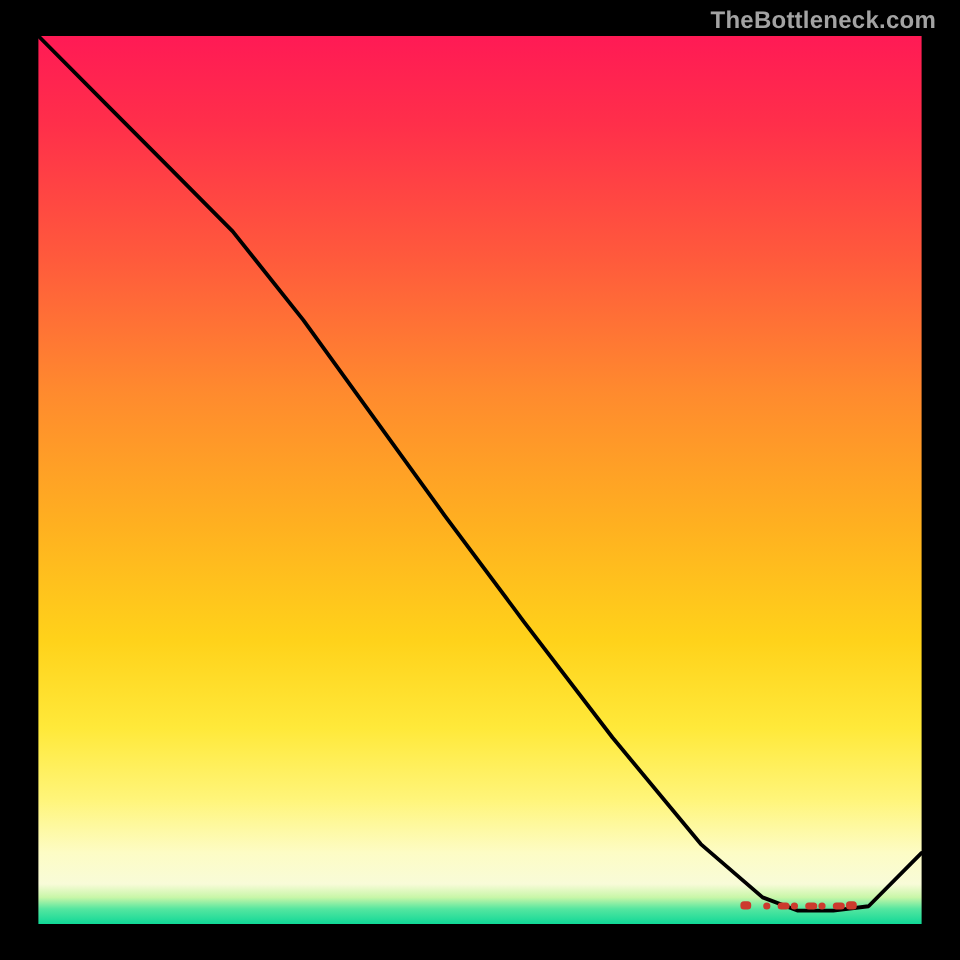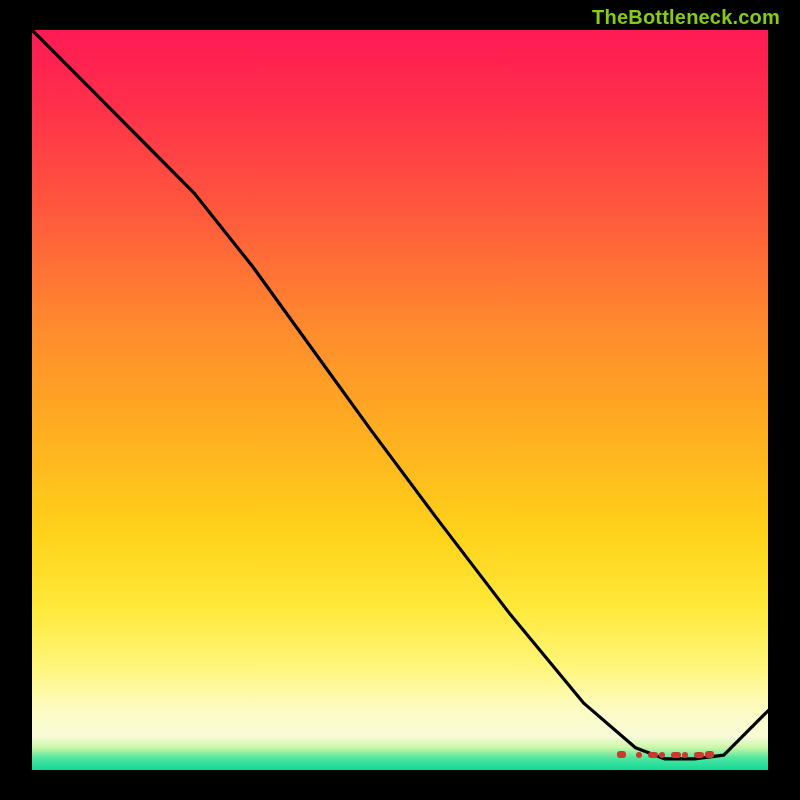--- a/index.html
+++ b/index.html
@@ -38,21 +38,21 @@
       #f8fbd8 95.5%,
       #c8f6a8 97%,
       #55e6a0 98.3%,
       #10d897 100%
     );
   }
   .watermark {
     position: absolute;
     top: 6px;
     right: 20px;
-    color: #84cc16;
+    color: #a3a3a3;
     font-size: 20px;
     font-weight: 600;
     letter-spacing: 0.2px;
     user-select: none;
   }
   svg.curve {
     position: absolute;
     left: 0;
     top: 0;
     width: 100%;

